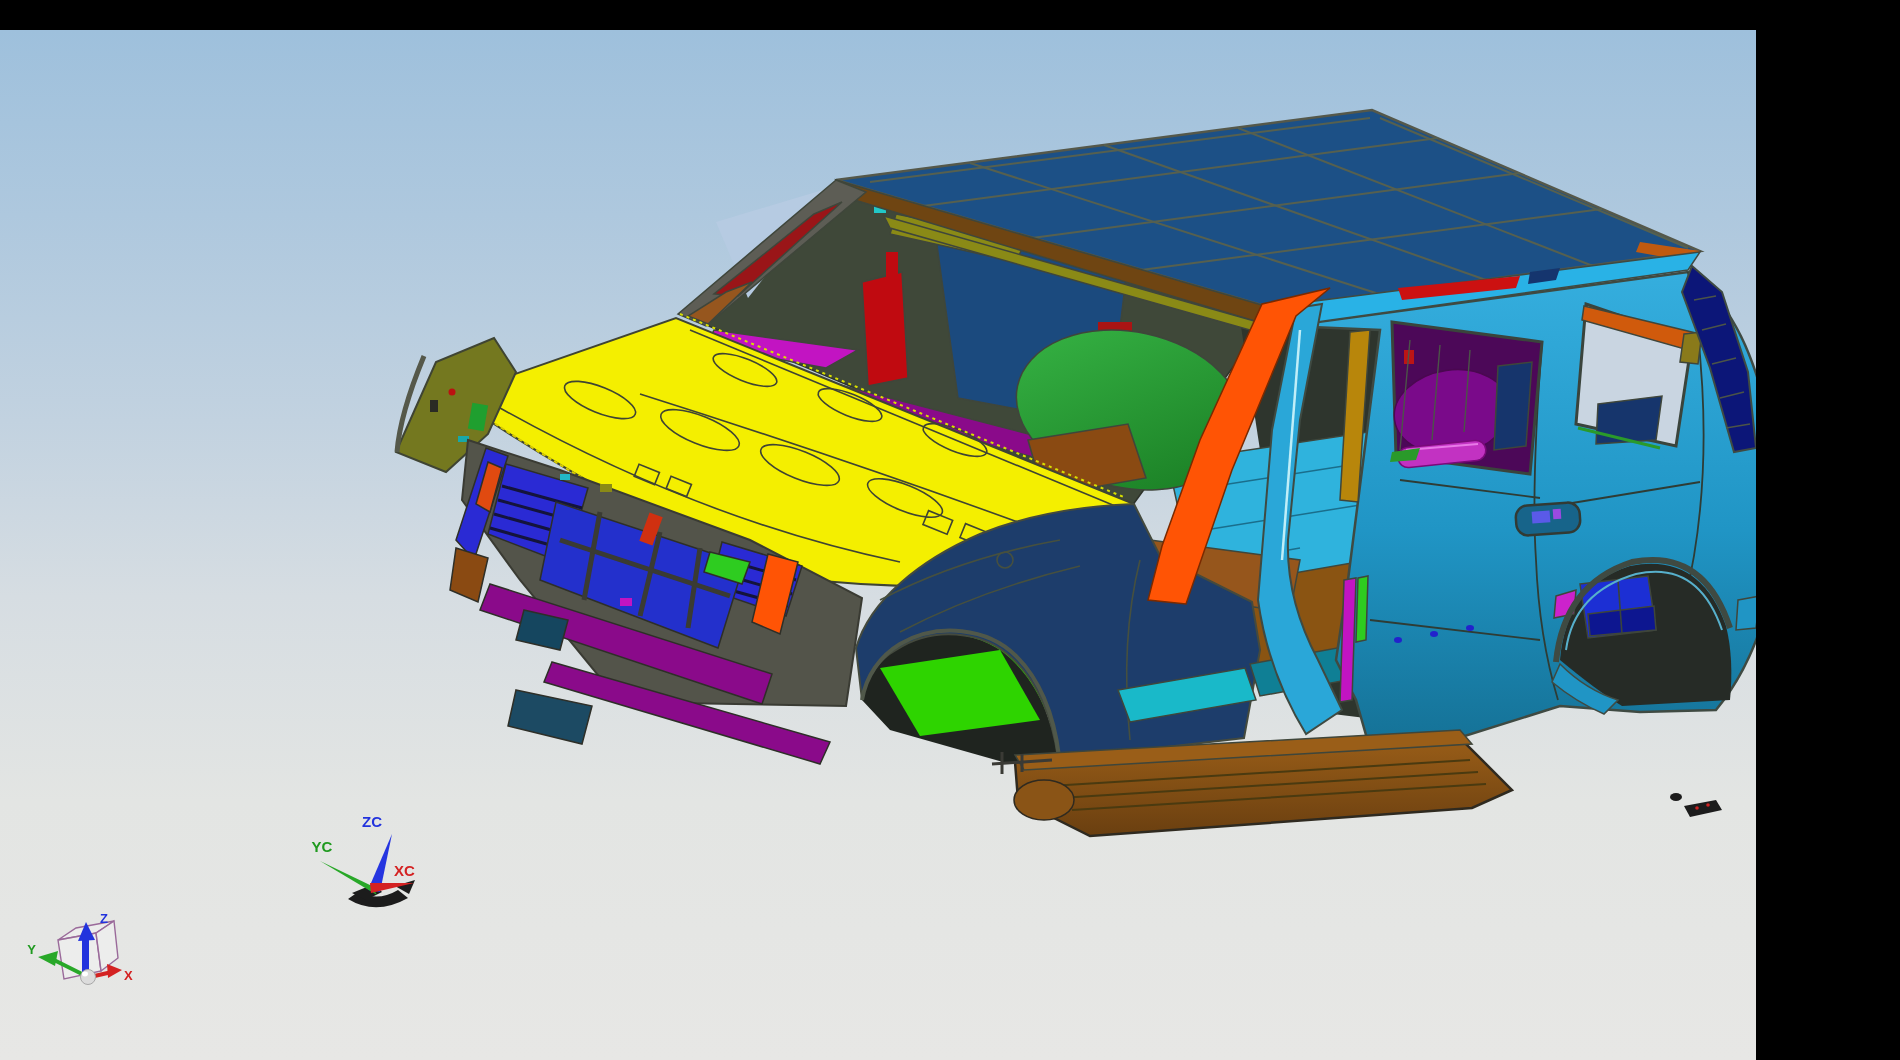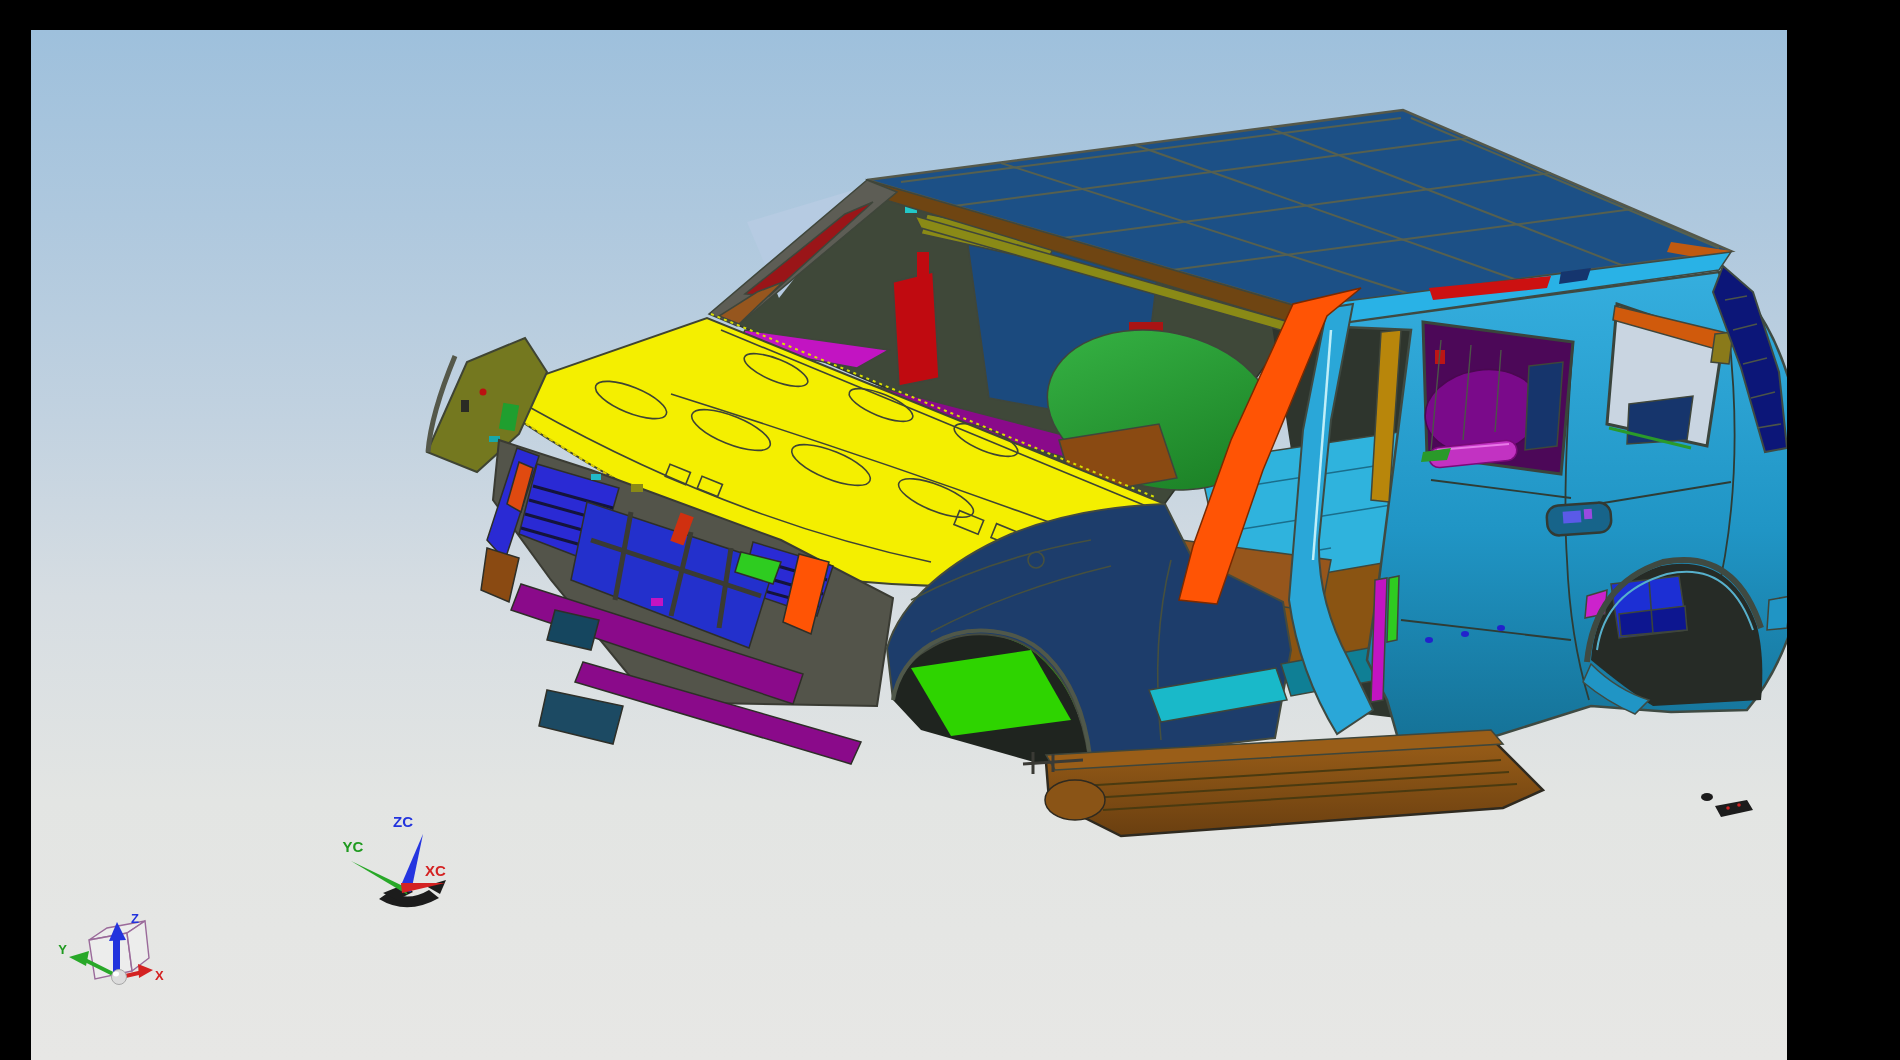--- a/index.html
+++ b/index.html
@@ -1,17 +1,17 @@
 <!DOCTYPE html>
 <html><head>
 <meta charset="utf-8">
 <style>
   html,body{margin:0;padding:0;background:#000;}
   .stage{position:relative;width:1764px;height:1060px;overflow:hidden;background:#000;
-         font-family:"Liberation Sans","DejaVu Sans",sans-serif;margin-left:31px;}
+         font-family:"Liberation Sans","DejaVu Sans",sans-serif;}
   .viewport{position:absolute;left:0;top:30px;width:1892px;height:1030px;
     background:linear-gradient(180deg,#9ec0dc 0%,#aec8de 18%,#c2d2e0 38%,#d6dde2 55%,#e3e5e3 75%,#e7e7e5 100%);}
   .topbar{position:absolute;left:0;top:0;width:1900px;height:30px;background:#000;}
   .rightbar{position:absolute;right:0;top:0;width:8px;height:1060px;background:#000;}
   svg{position:absolute;left:0;top:0;}
   text{font-family:"Liberation Sans","DejaVu Sans",sans-serif;font-weight:bold;}
 </style>
 </head>
 <body>
 

